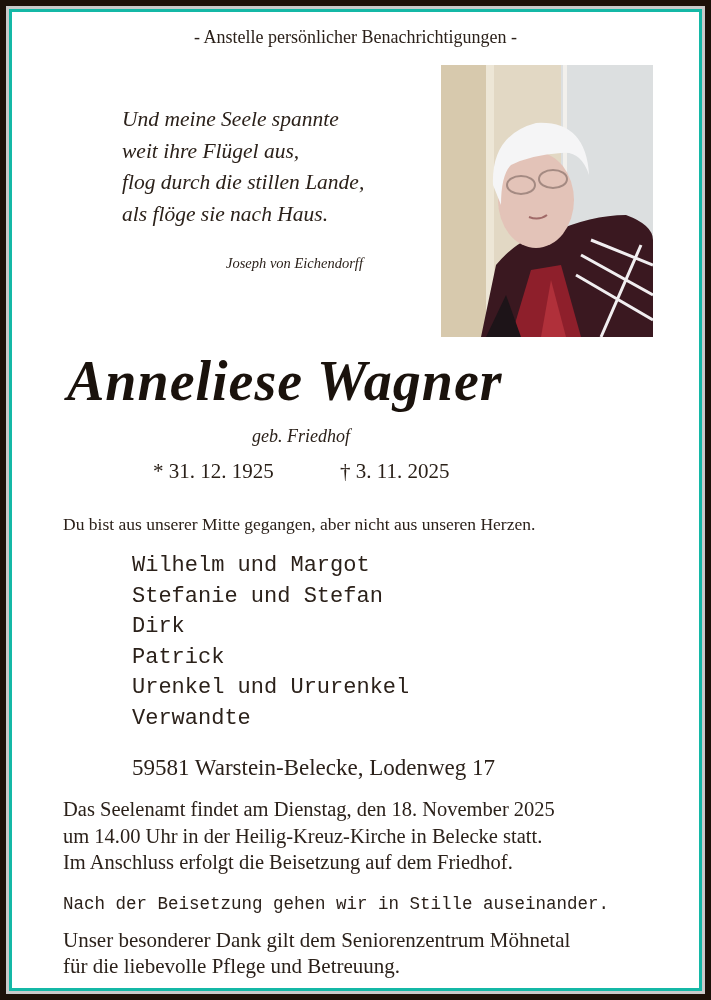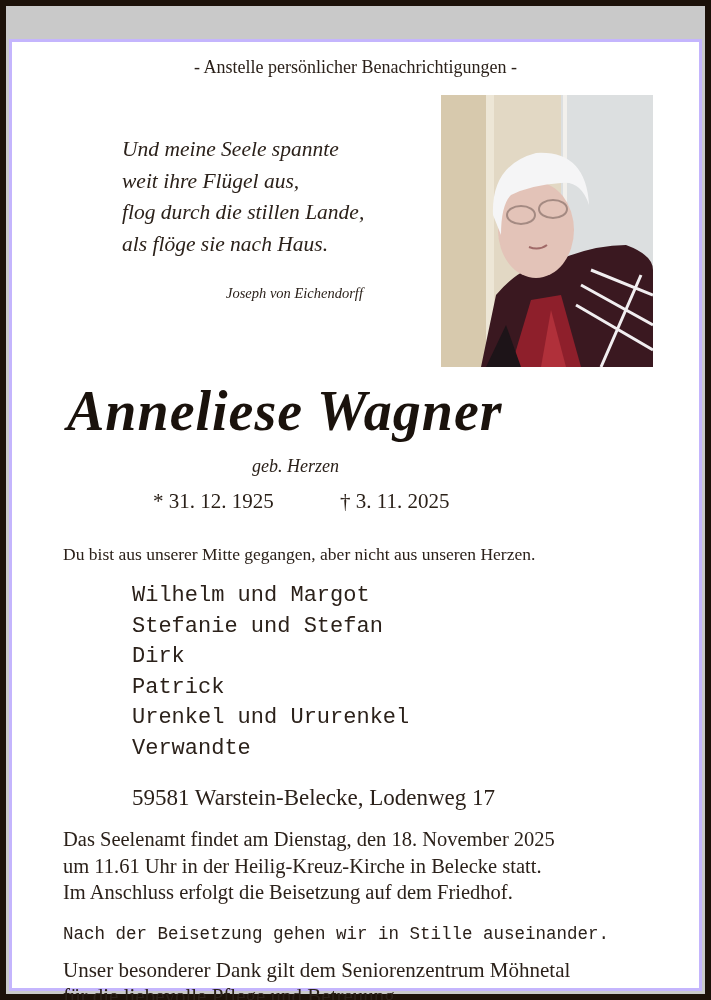--- a/index.html
+++ b/index.html
@@ -12,22 +12,21 @@
     color: #2a2018;
   }
   .frame {
     position: absolute;
     left: 6px; top: 6px; width: 699px; height: 988px;
     background: #c9c9c9;
   }
   .frame-inner {
     position: absolute;
     left: 3px; top: 3px; right: 3px; bottom: 3px;
-    background: #c4b5fd;
-    margin-top: 30px;
+    background: #14b8a6;
   }
   .paper {
     position: absolute;
     left: 3px; top: 3px; right: 3px; bottom: 3px;
     background: #ffffff;
   }
   .abs { position: absolute; white-space: nowrap; }
   .heading {
     top: 15px; left: 0; right: 0; text-align: center;
     font-size: 18px; color: #2b211a;
@@ -107,40 +106,40 @@
           <path d="M45 272 L65 230 L80 272 Z" fill="#1d1418"></path>
           <ellipse cx="95" cy="135" rx="38" ry="48" fill="#e3c3b8"></ellipse>
           <path d="M52 120 Q50 70 95 58 Q145 55 148 110 Q140 85 120 88 Q90 90 70 100 Q60 110 60 140 Z" fill="#f5f5f6"></path>
           <ellipse cx="80" cy="120" rx="14" ry="9" fill="none" stroke="#a48a82" stroke-width="2"></ellipse>
           <ellipse cx="112" cy="114" rx="14" ry="9" fill="none" stroke="#a48a82" stroke-width="2"></ellipse>
           <path d="M88 152 Q98 156 106 150" stroke="#a06a68" stroke-width="2" fill="none"></path>
         </svg>
       </div>
 
       <div class="abs name">Anneliese Wagner</div>
-      <div class="abs maiden">geb. Herzen</div>
+      <div class="abs maiden">geb. Friedhof</div>
       <div class="abs born">* 31. 12. 1925</div>
       <div class="abs died">† 3. 11. 2025</div>
 
       <div class="abs motto">Du bist aus unserer Mitte gegangen, aber nicht aus unseren Herzen.</div>
 
       <div class="abs family">
         <div>Wilhelm und Margot</div>
         <div>Stefanie und Stefan</div>
         <div>Dirk</div>
         <div>Patrick</div>
         <div>Urenkel und Ururenkel</div>
         <div>Verwandte</div>
       </div>
 
       <div class="abs address">59581 Warstein-Belecke, Lodenweg 17</div>
 
       <div class="abs service">
         <div>Das Seelenamt findet am Dienstag, den 18. November 2025</div>
-        <div>um 11.61 Uhr in der Heilig-Kreuz-Kirche in Belecke statt.</div>
+        <div>um 14.00 Uhr in der Heilig-Kreuz-Kirche in Belecke statt.</div>
         <div>Im Anschluss erfolgt die Beisetzung auf dem Friedhof.</div>
       </div>
 
       <div class="abs farewell">Nach der Beisetzung gehen wir in Stille auseinander.</div>
 
       <div class="abs thanks">
         <div>Unser besonderer Dank gilt dem Seniorenzentrum Möhnetal</div>
         <div>für die liebevolle Pflege und Betreuung.</div>
       </div>
 

